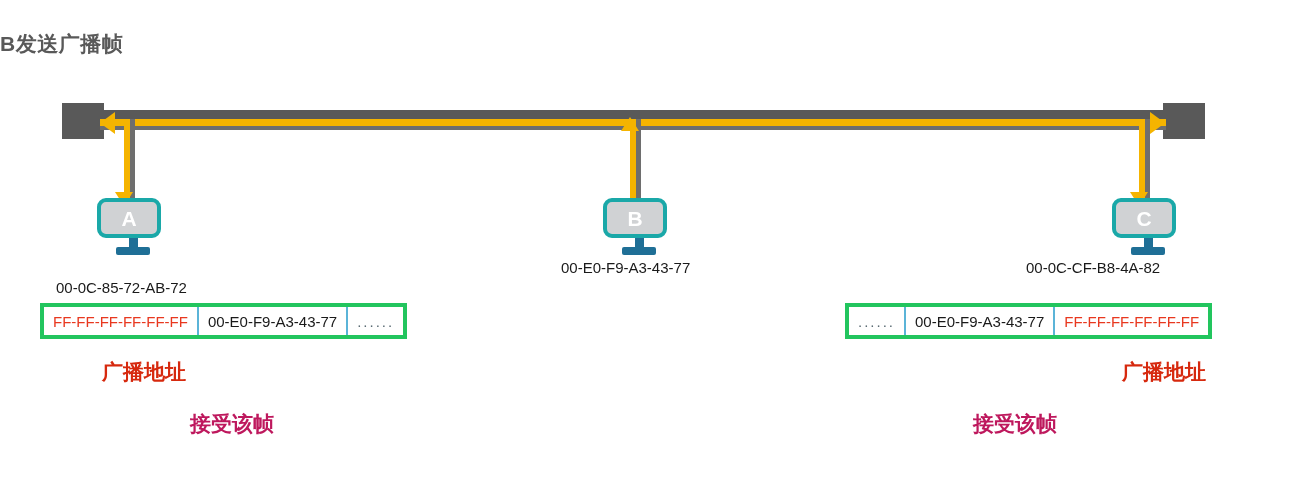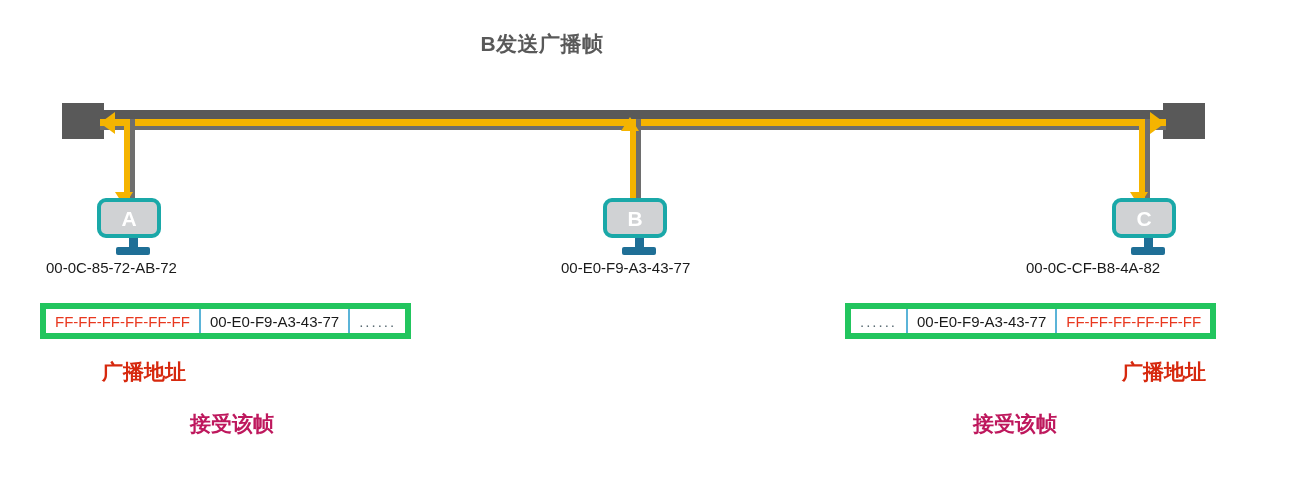--- a/index.html
+++ b/index.html
@@ -12,23 +12,23 @@
     height: 478px;
     position: relative;
     font-family: "Liberation Sans", "DejaVu Sans", sans-serif;
     overflow: hidden;
   }
 
   
   #diagram-title {
     position: absolute;
     top: 30px;
-    left: 6px;
+    left: 0;
     width: 1072px;
-    text-align: center;
+    text-align: left;
     font-size: 21px;
     font-weight: bold;
     color: #595959;
     letter-spacing: 0.5px;
   }
 
   
   #bus-layer {
     position: absolute;
     left: 0;
@@ -188,31 +188,31 @@
   #host-c { left: 1112px; }
 
   
   .mac-label {
     position: absolute;
     top: 259px;
     font-size: 15px;
     color: #1a1a1a;
     white-space: nowrap;
   }
-  #mac-a { left: 46px; }
+  #mac-a { left: 56px; margin-top: 20px; }
   #mac-b { left: 561px; }
   #mac-c { left: 1026px; }
 
   
   .frame {
     position: absolute;
     top: 303px;
     display: flex;
     align-items: stretch;
-    border: 6px solid #22c55e;
+    border: 4px solid #22c55e;
     background: #ffffff;
     box-sizing: border-box;
     height: 36px;
   }
   .frame .cell {
     display: flex;
     align-items: center;
     justify-content: center;
     font-size: 15px;
     color: #1a1a1a;

